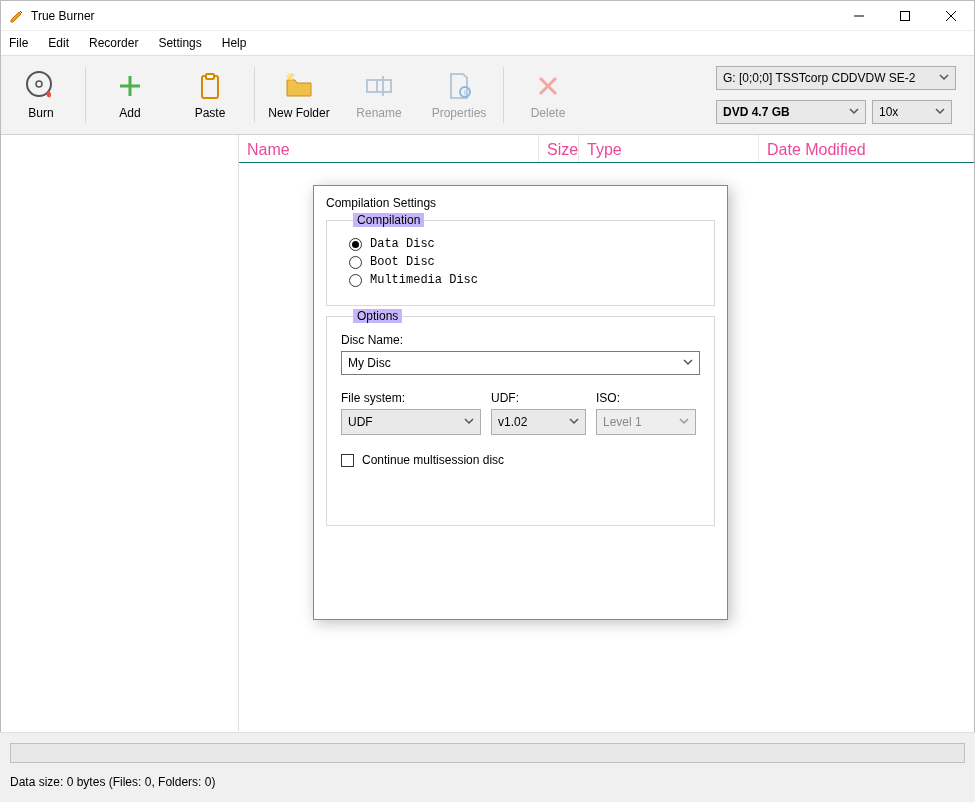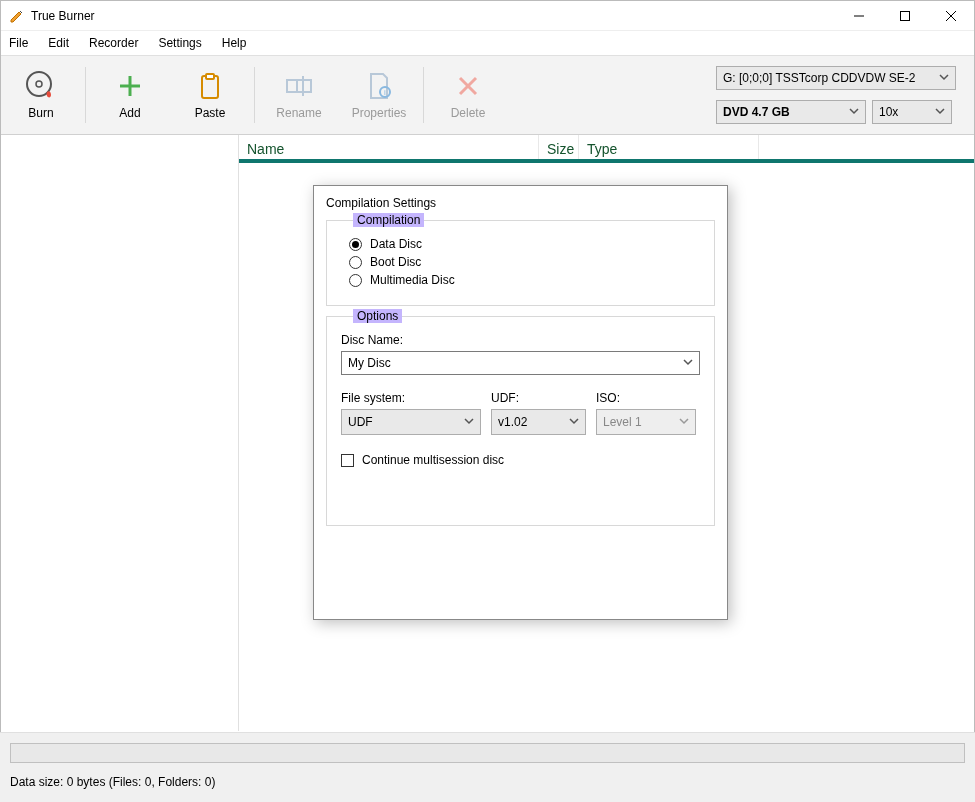--- a/index.html
+++ b/index.html
@@ -92,24 +92,24 @@
     border-right:1px solid #e0e0e0;
     background:#fff;
   }
   .listpane {
     flex:1;
     position:relative;
     background:#fff;
   }
   .listheader {
     height:28px;
-    border-bottom:4px solid #0f766e;
-    display:flex;
-    font-size:14px;
-    color:#14532d;
+    border-bottom:1px solid #0f766e;
+    display:flex;
+    font-size:16px;
+    color:#ec4899;
   }
   .listheader .col {
     padding: 6px 8px;
     border-right:1px solid #e8e8e8;
   }
   .col-name { width: 300px; }
   .col-size { width: 40px; text-align:right; padding-right:10px; }
   .col-type { width: 180px; }
   .col-date { flex:1; }
   
@@ -161,20 +161,21 @@
     padding:0 4px;
     font-size:12px;
     color:#000;
   }
   .radio-row {
     display:flex;
     align-items:center;
     gap:8px;
     margin: 4px 8px;
     font-size:12px;
+    font-family:Liberation Mono, monospace;
   }
   .radio {
     width:13px; height:13px;
     border:1px solid #333;
     border-radius:50%;
     display:flex; align-items:center; justify-content:center;
   }
   .radio.checked::after {
     content:'';
     width:7px; height:7px;
@@ -297,20 +298,30 @@
   <div class="toolbtn">
     <span class="icon">
       <svg viewBox="0 0 32 32">
           <rect x="8" y="6" b="" width="16" height="22" rx="2" fill="none" stroke="#d68b00" stroke-width="2"></rect>
           <rect x="12" y="4" width="8" height="5" rx="1" fill="#fff" stroke="#d68b00" stroke-width="2"></rect>
         </svg>
     </span>
     <span>Paste</span>
   </div>
   <div class="vsep"></div>
+  <div class="toolbtn">
+    <span class="icon">
+      <svg viewBox="0 0 32 32">
+          <path d="M4 10 L12 10 L14 13 L28 13 L28 26 L4 26 Z" fill="#f0c04a" stroke="#c89020" stroke-width="1"></path>
+          <path d="M6 6 L9 3 L12 6 L9 6 L9 10 L9 6 Z" fill="#f8d060"></path>
+          <polygon points="4,2 6,6 2,5 5,8 3,10 7,9 8,12 9,8 12,9 9,6 11,3 8,5" fill="#ffe070"></polygon>
+        </svg>
+    </span>
+    <span>New Folder</span>
+  </div>
   <div class="toolbtn disabled">
     <span class="icon">
       <svg viewBox="0 0 32 32">
           <rect x="4" y="10" width="16" height="12" fill="none" stroke="#b8c8d8" stroke-width="2"></rect>
           <rect x="14" y="10" width="14" height="12" fill="none" stroke="#b8c8d8" stroke-width="2"></rect>
           <line x1="20" y1="6" x2="20" y2="26" stroke="#b8c8d8" stroke-width="2"></line>
         </svg>
     </span>
     <span>Rename</span>
   </div>
@@ -359,20 +370,21 @@
   </div>
 </div>
 
 <div class="content">
   <div class="treepane"></div>
   <div class="listpane">
     <div class="listheader">
       <div class="col col-name">Name</div>
       <div class="col col-size">Size</div>
       <div class="col col-type">Type</div>
+      <div class="col col-date">Date Modified</div>
     </div>
   </div>
 </div>
 
 <div class="statusbar">
   <div class="progressbar"></div>
   <div>Data size: 0 bytes (Files: 0, Folders: 0)</div>
 </div>
 
 <div class="dialog">

